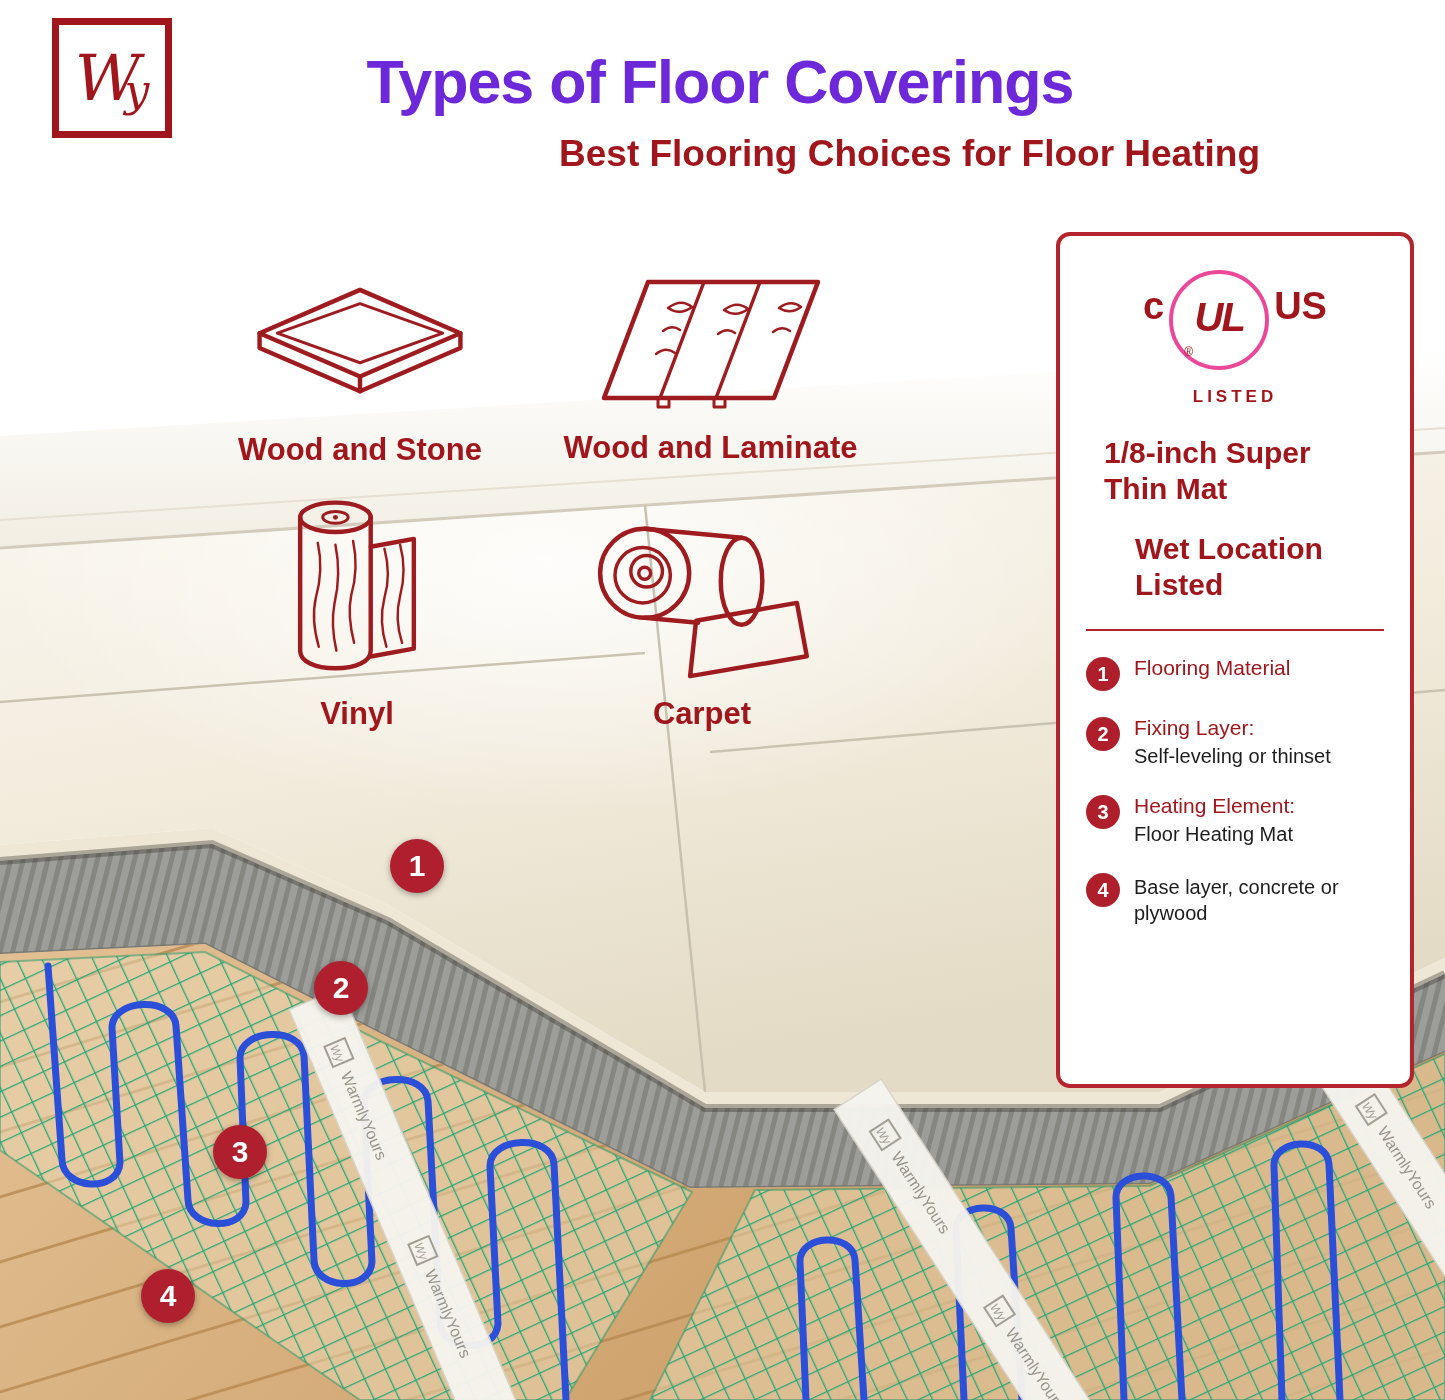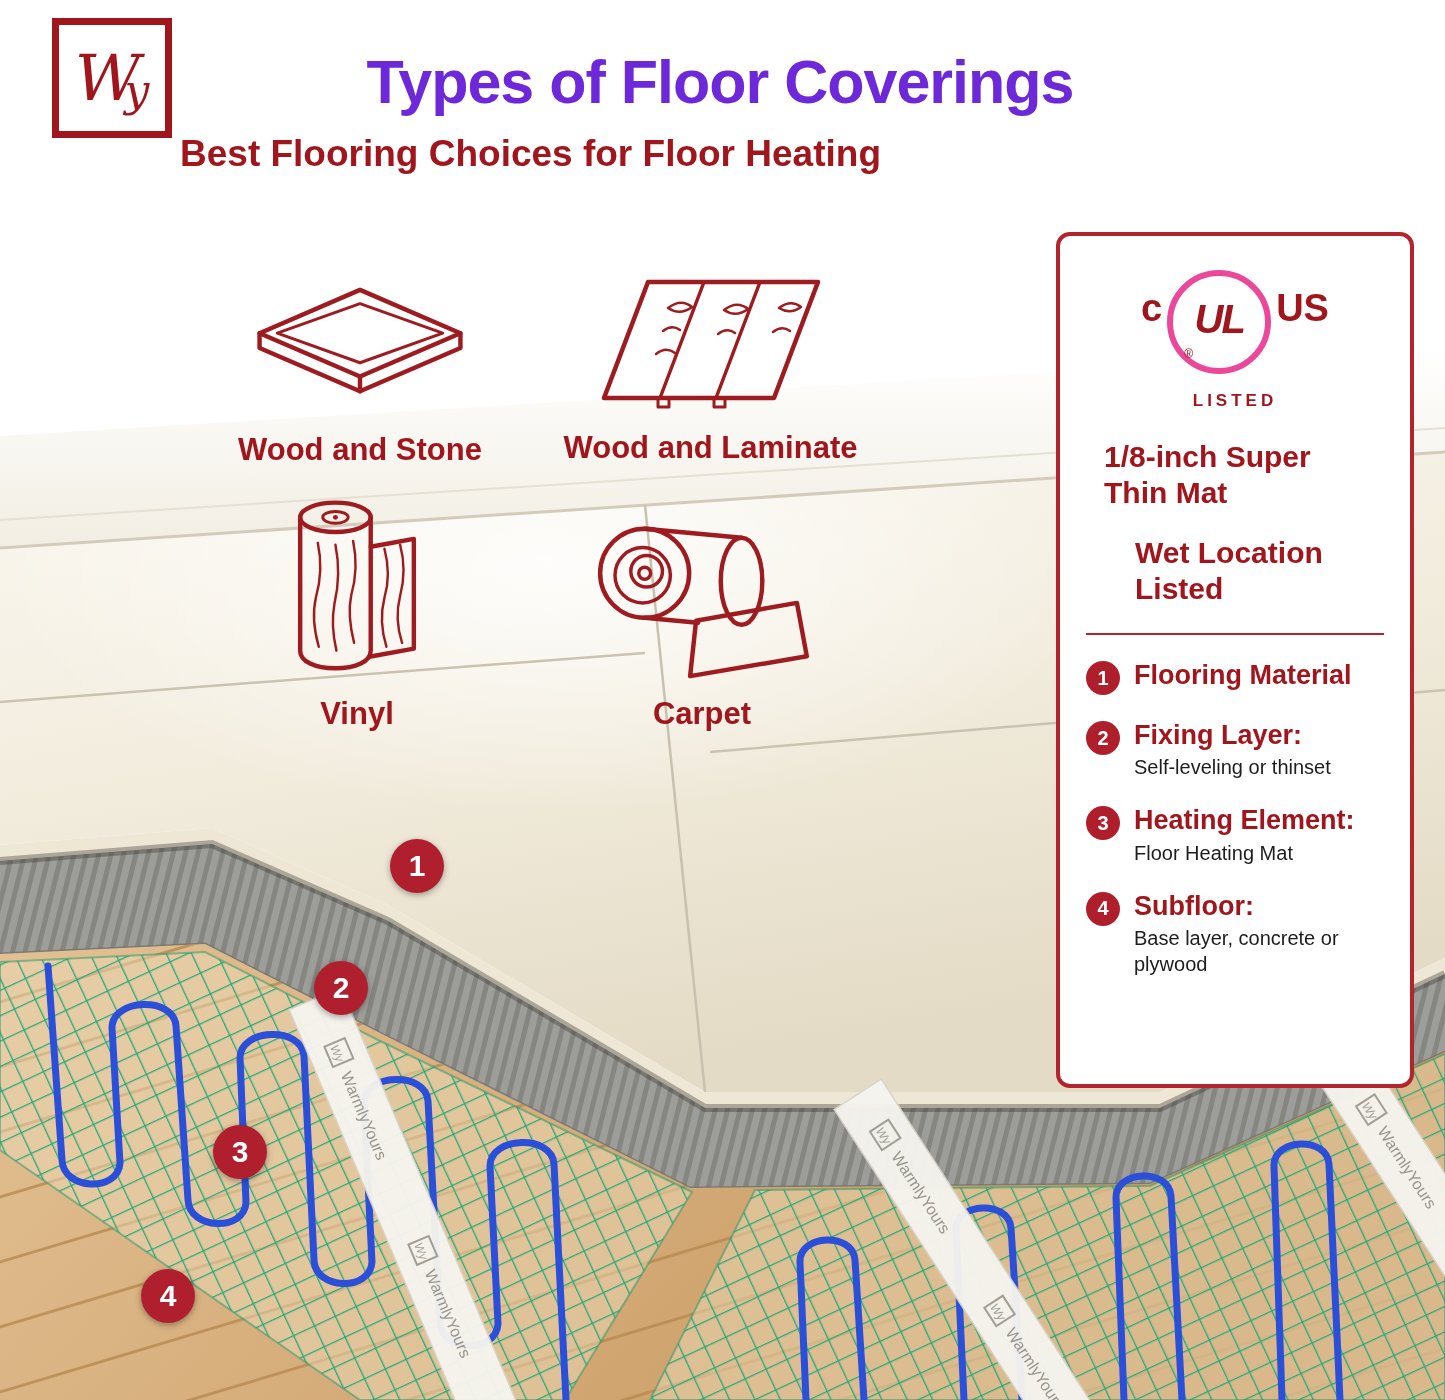--- a/index.html
+++ b/index.html
@@ -15,54 +15,54 @@
     border:7px solid #A1161D;background:#fff;z-index:3;
     display:flex;align-items:center;justify-content:center;
   }
   .logo-w{font-family:"DejaVu Serif",serif;font-style:italic;font-size:64px;color:#A1161D;line-height:1;}
   .logo-y{font-family:"DejaVu Serif",serif;font-style:italic;font-size:44px;color:#A1161D;line-height:1;margin-left:-16px;margin-top:26px;}
   .title{
     position:absolute;left:180px;top:6px;width:1080px;text-align:center;z-index:3;
     font-size:61px;font-weight:700;color:#6d28d9;letter-spacing:-1px;
   }
   .subtitle{
-    position:absolute;left:180px;top:102px;width:1080px;text-align:left;z-index:3;
+    position:absolute;left:180px;top:102px;width:1080px;text-align:right;z-index:3;
     font-size:37px;font-weight:700;color:#A1161D;
   }
 
   
   .covering{position:absolute;display:flex;flex-direction:column;align-items:center;z-index:3;}
   .covering svg{color:#9E1B20;}
   .covering-label{font-size:31px;font-weight:700;color:#A1161D;text-align:center;white-space:nowrap;}
 
   
   .panel{
     position:absolute;left:1056px;top:232px;width:358px;height:856px;box-sizing:border-box;
     background:#fff;border:4px solid #B3242C;border-radius:14px;z-index:5;
     padding:20px 22px;
   }
   .ul-row{display:flex;align-items:center;justify-content:center;gap:5px;margin-top:14px;}
   .ul-c,.ul-us{font-size:38px;font-weight:700;color:#A1161D;transform:translateY(-14px);}
   .ul-circle{
-    position:relative;width:92px;height:92px;border:6px solid #ec4899;border-radius:50%;
+    position:relative;width:92px;height:92px;border:4px solid #ec4899;border-radius:50%;
     display:flex;align-items:center;justify-content:center;flex-shrink:0;
   }
   .ul-letters{font-size:40px;font-weight:700;font-style:italic;letter-spacing:-2px;color:#A1161D;transform:translateY(-3px);}
   .ul-reg{position:absolute;left:11px;bottom:7px;font-size:12px;color:#A1161D;}
   .ul-listed{margin-top:17px;text-align:center;font-size:17px;font-weight:700;letter-spacing:4px;color:#A1161D;}
   .panel-feature{margin:28px auto 0;width:262px;font-size:30px;line-height:1.2;font-weight:700;color:#A1161D;}
   .panel-feature.narrow{width:200px;margin-top:24px;}
   .panel-divider{width:298px;margin:26px auto 0;border:none;border-top:2.5px solid #B3242C;}
   .layer-list{margin:24px 0 0 4px;display:flex;flex-direction:column;gap:24px;}
   .layer-item{display:flex;gap:14px;align-items:flex-start;}
   .layer-badge{
     width:34px;height:34px;border-radius:50%;background:#AE1F2B;color:#fff;flex-shrink:0;
     display:flex;align-items:center;justify-content:center;font-size:20px;font-weight:700;margin-top:2px;
   }
-  .layer-title{font-size:27px;font-weight:700;color:#A1161D;line-height:1.2;}
+  .layer-title{font-size:21px;font-weight:400;color:#A1161D;line-height:1.2;}
   .layer-desc{font-size:20px;color:#1d1d1d;line-height:1.3;max-width:252px;margin-top:3px;}
   .layer-desc:empty{display:none;}
 
   
   .marker{
     position:absolute;width:54px;height:54px;border-radius:50%;background:#B01F2D;color:#fff;
     display:flex;align-items:center;justify-content:center;font-size:30px;font-weight:700;z-index:4;
     transform:translate(-50%,-50%);box-shadow:0 2px 6px rgba(0,0,0,.35);
   }
 </style>
@@ -299,20 +299,19 @@
         <div class="layer-text">
           <div class="layer-title">Heating Element:</div>
           <div class="layer-desc">Floor Heating Mat</div>
         </div>
       </div>
       <div class="layer-item">
         <span class="layer-badge">
             <span>4</span>
           </span>
         <div class="layer-text">
-          <div class="layer-title">Subfloor:</div>
           <div class="layer-desc">Base layer, concrete or plywood</div>
         </div>
       </div>
     </div>
   </aside>
 
 </div>
 
 </body></html>

